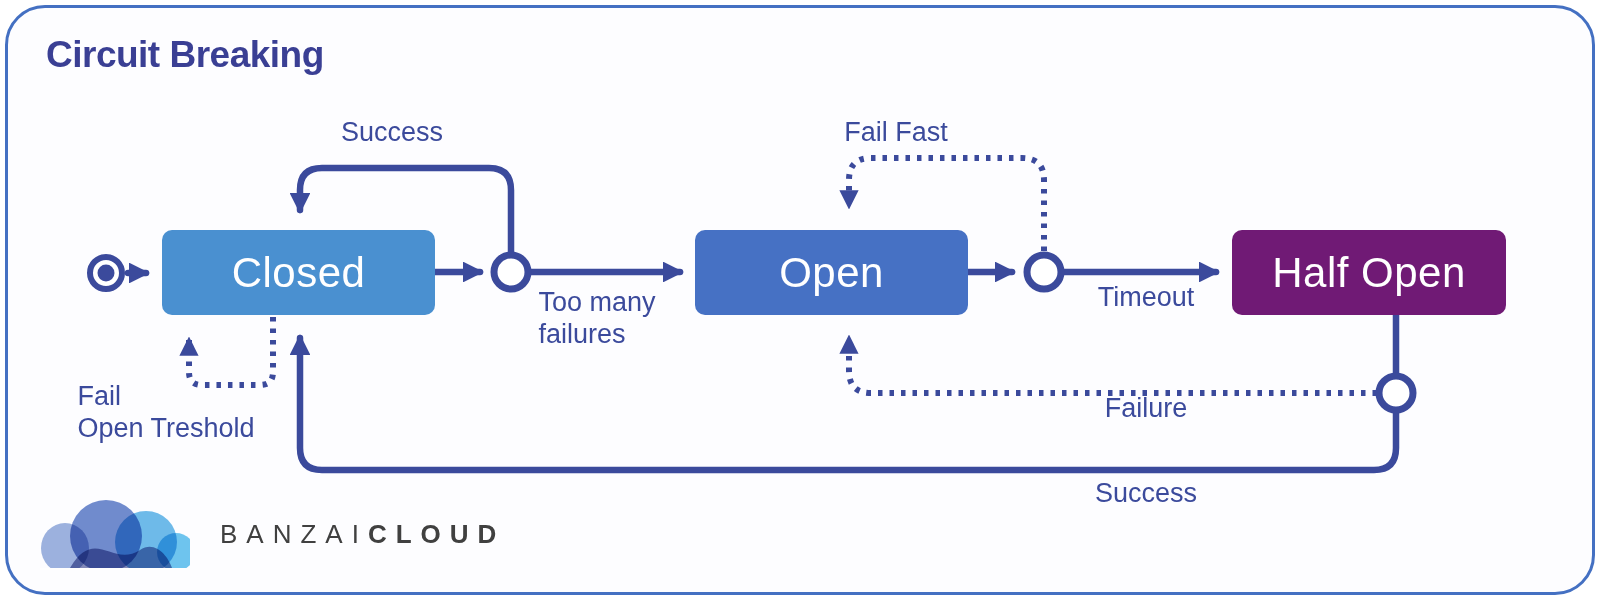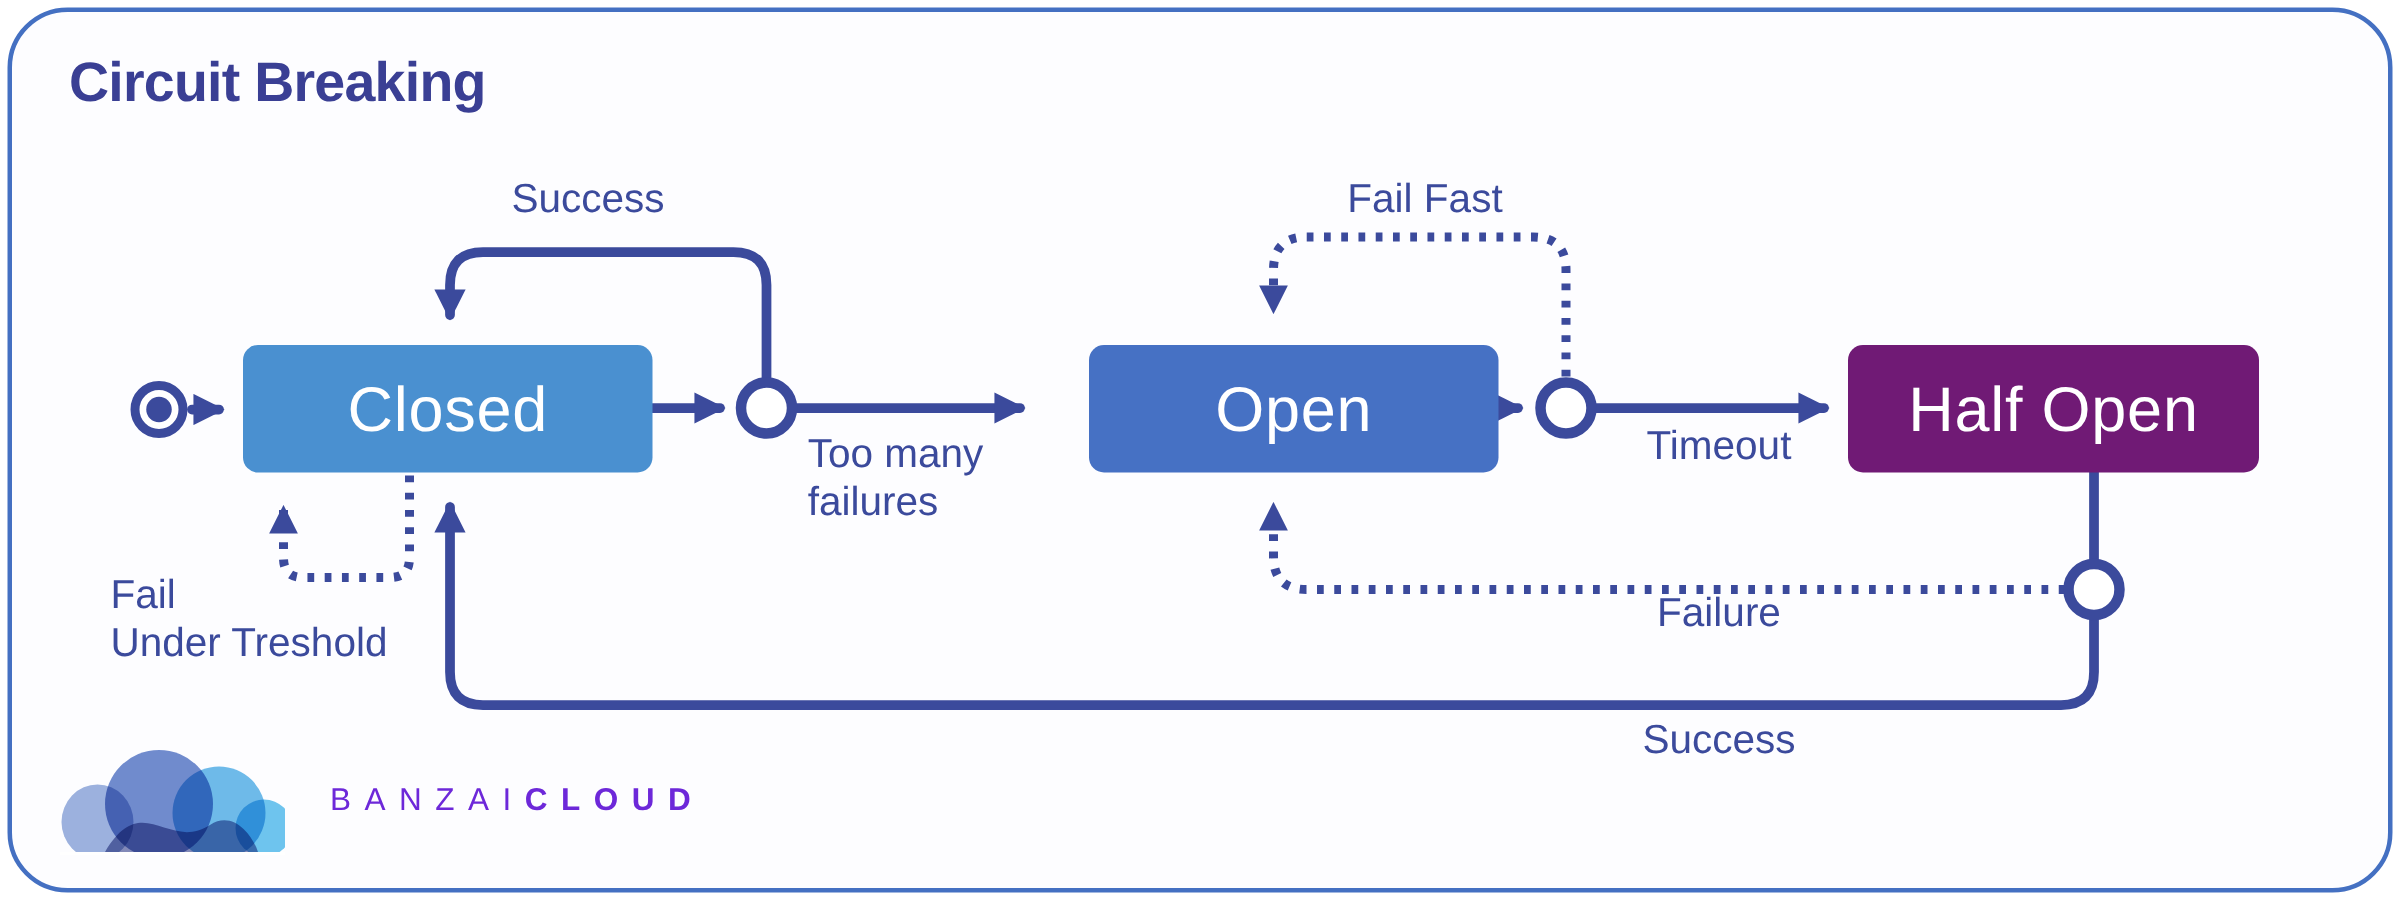--- a/index.html
+++ b/index.html
@@ -19,41 +19,41 @@
     color:#3a3f94;
   }
   svg.diagram { position:absolute; left:0; top:0; }
 
   .state {
     position:absolute; height:85px; border-radius:10px;
     display:flex; align-items:center; justify-content:center;
     color:#ffffff; font-size:42px; font-weight:500; letter-spacing:0.5px;
   }
   #state-closed    { left:162px;  top:230px; width:273px; background:#4a90d0; }
-  #state-open      { left:695px;  top:230px; width:273px; background:#4671c4;margin-left:31px; }
+  #state-open      { left:695px;  top:230px; width:273px; background:#4671c4; }
   #state-half-open { left:1232px; top:230px; width:274px; background:#701a75; }
 
   .lbl {
     position:absolute; transform:translateX(-50%);
     color:#3b4a9c; font-size:27px; font-weight:500;
     text-align:left; line-height:32px; white-space:nowrap;
   }
   #lbl-success-top    { left:392px;  top:116px; }
   #lbl-too-many       { left:597px;  top:286px; }
-  #lbl-fail-fast      { left:950px;  top:116px; }
+  #lbl-fail-fast      { left:896px;  top:116px; }
   #lbl-timeout        { left:1146px; top:281px; }
   #lbl-failure        { left:1146px; top:392px; }
   #lbl-success-bottom { left:1146px; top:477px; }
   #lbl-fail-under     { left:166px;  top:380px; }
 
   .logo {
     position:absolute; left:40px; top:498px;
     display:flex; align-items:center; gap:30px;
   }
-  .logo-text { font-size:21px; letter-spacing:9px; color:#6d28d9; font-weight:400; }
+  .logo-text { font-size:26px; letter-spacing:9px; color:#404040; font-weight:400; }
   .logo-text .bold { font-weight:800; }
 </style>
 </head>
 <body>
 
 <div class="panel"></div>
 
 <div class="title">Circuit Breaking</div>
 
 <svg class="diagram" width="1600" height="600" viewBox="0 0 1600 600">
@@ -103,21 +103,21 @@
 <div class="lbl" id="lbl-too-many">
   <div>Too many</div>
   <div>failures</div>
 </div>
 <div class="lbl" id="lbl-fail-fast">Fail Fast</div>
 <div class="lbl" id="lbl-timeout">Timeout</div>
 <div class="lbl" id="lbl-failure">Failure</div>
 <div class="lbl" id="lbl-success-bottom">Success</div>
 <div class="lbl" id="lbl-fail-under">
   <div>Fail</div>
-  <div>Under Treshold</div>
+  <div>Open Treshold</div>
 </div>
 
 <div class="logo">
   <svg width="150" height="72" viewBox="0 0 150 72">
     <g>
       <ellipse cx="25" cy="50" rx="24" ry="25" fill="#8ca6d8" opacity="0.85" style="mix-blend-mode:multiply"></ellipse>
       <circle cx="66" cy="38" r="36" fill="#5878c5" opacity="0.85" style="mix-blend-mode:multiply"></circle>
       <circle cx="106" cy="44" r="31" fill="#55b0e6" opacity="0.85" style="mix-blend-mode:multiply"></circle>
       <circle cx="136" cy="54" r="19" fill="#5fc0ec" opacity="0.9" style="mix-blend-mode:multiply"></circle>
       <path d="M 30 70 C 55 28 72 70 100 52 C 115 42 128 58 132 70 Z" fill="#1d2a7e" opacity="0.55" style="mix-blend-mode:multiply"></path>

